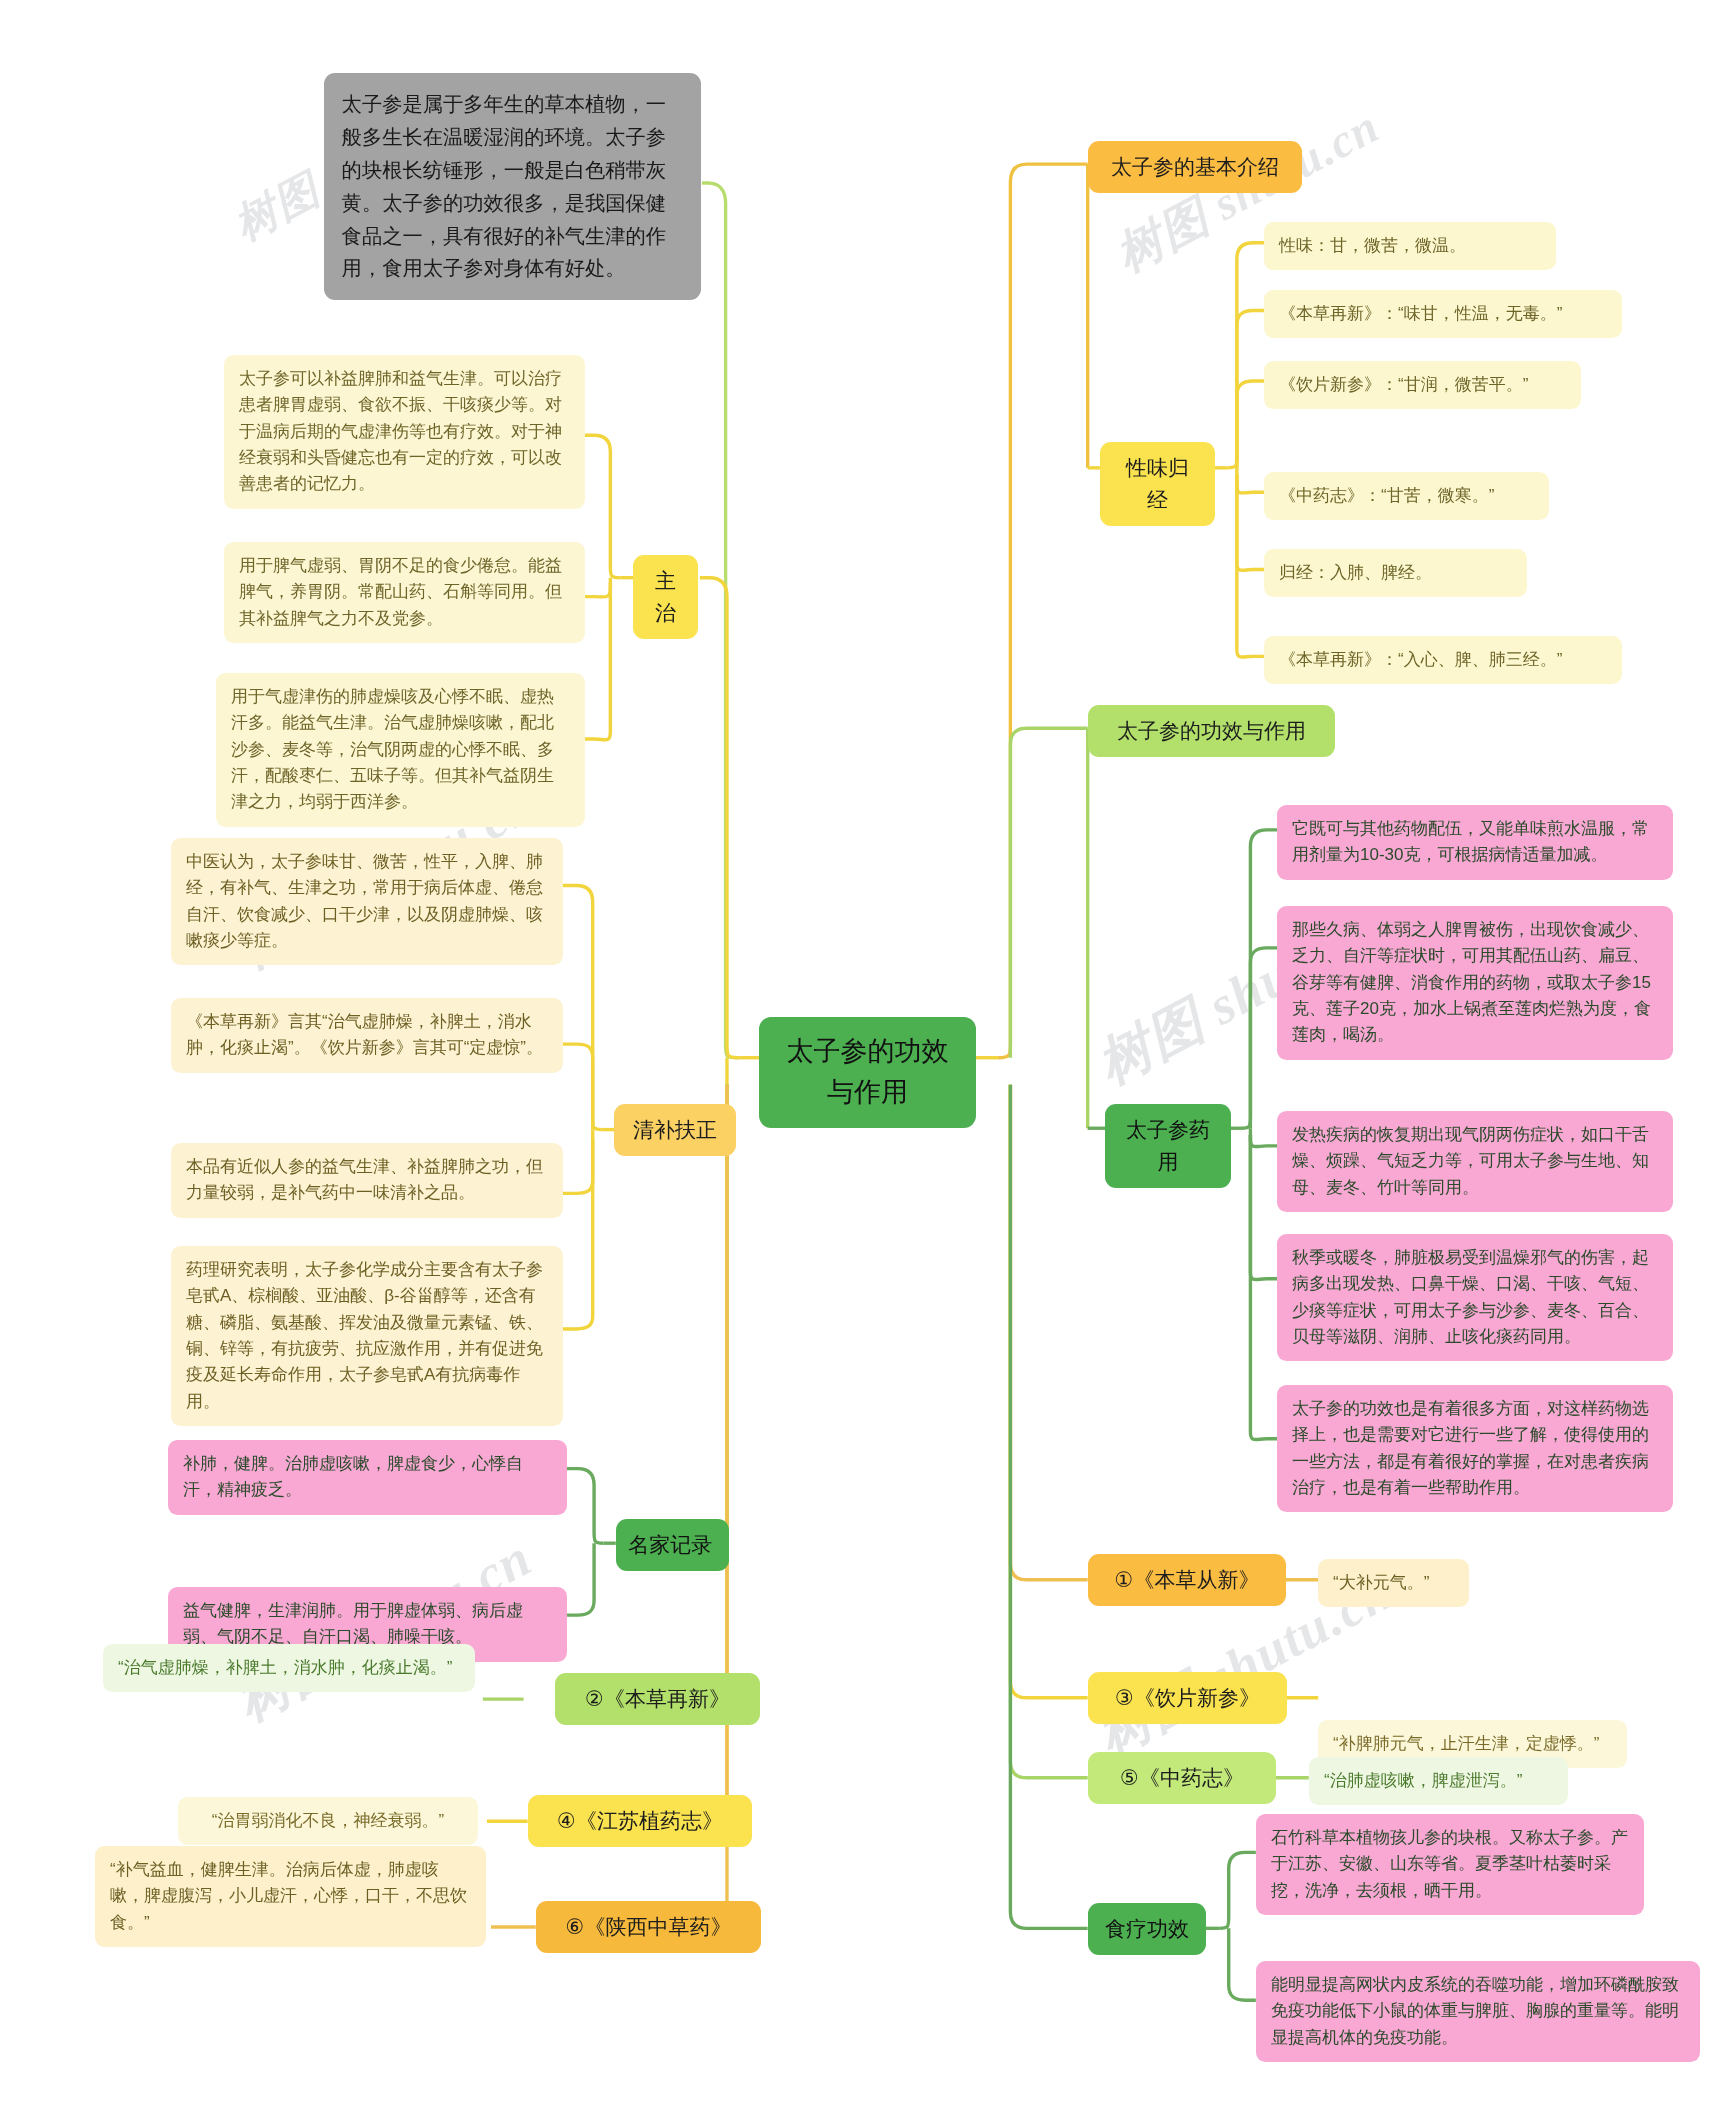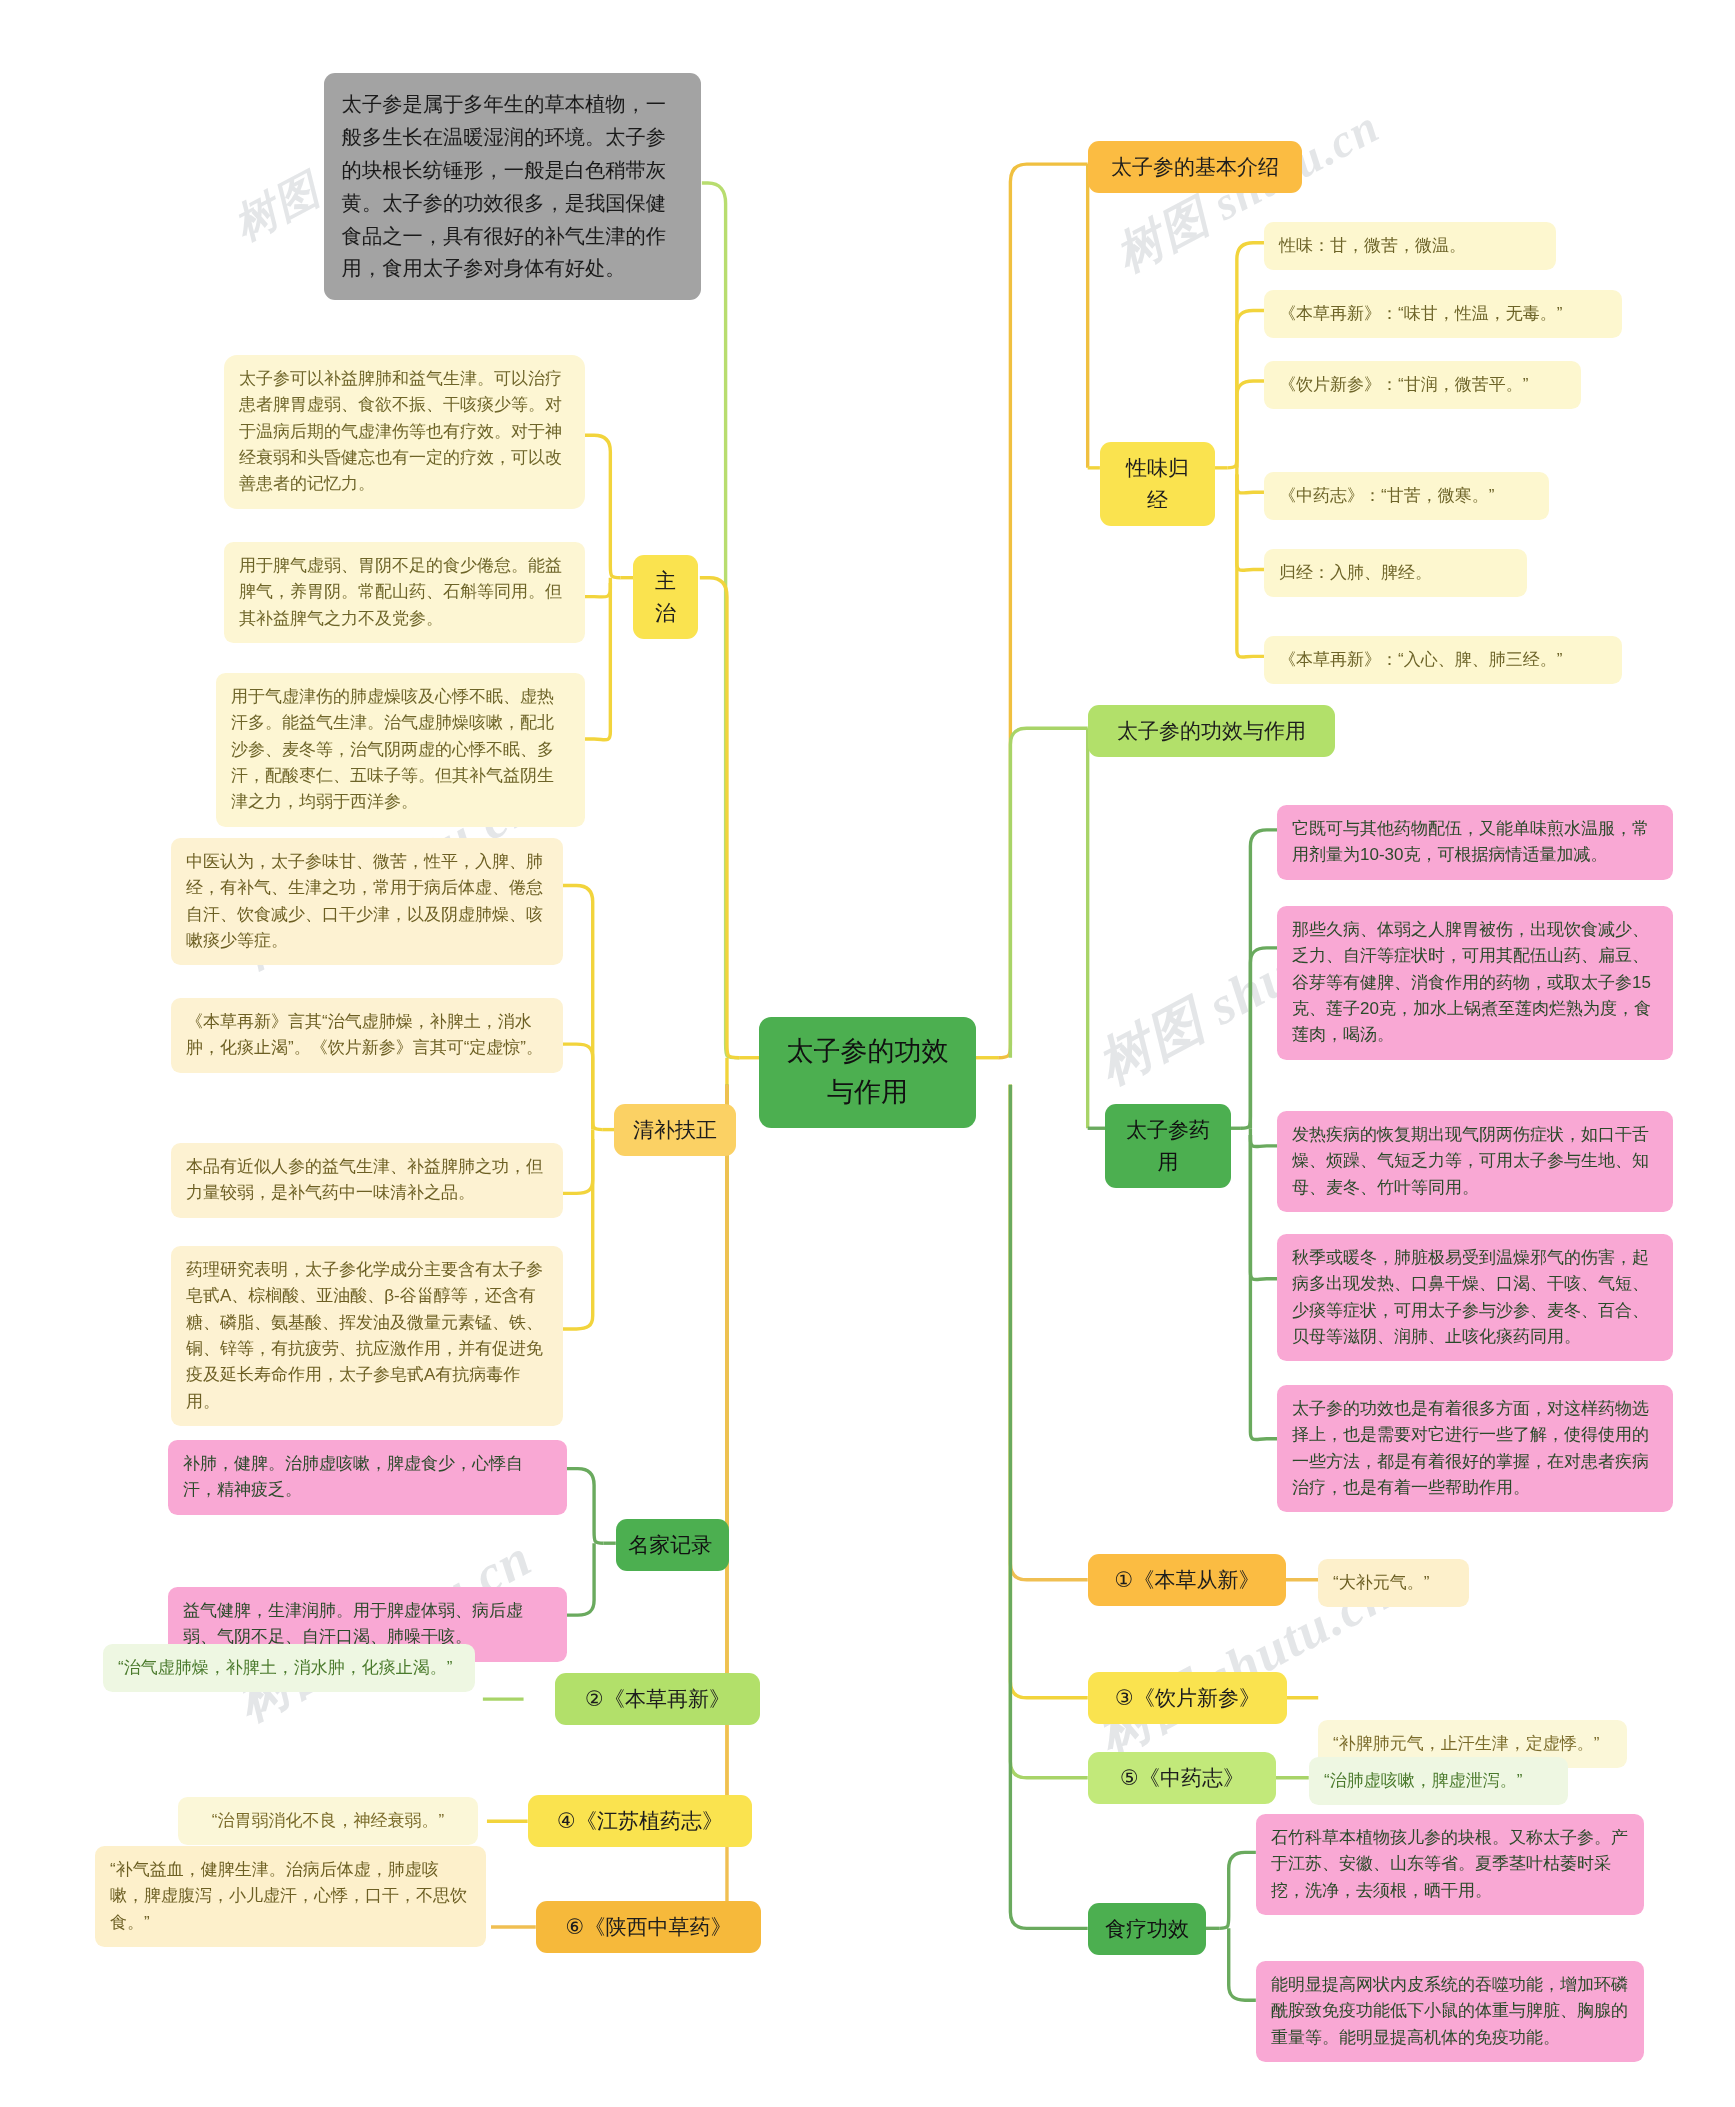--- a/index.html
+++ b/index.html
@@ -160,21 +160,21 @@
 
     <path d="M1778 2844 L1798 2844" stroke="#6aaa5e" stroke-width="5"></path>
     <path d="M1798 2844 C1812 2844 1812 2842 1812 2826 L1812 2756 C1812 2740 1820 2732 1836 2732 L1852 2732" stroke="#6aaa5e" stroke-width="5"></path>
     <path d="M1812 2844 L1812 2928 C1812 2944 1820 2950 1836 2950 L1852 2950" stroke="#6aaa5e" stroke-width="5"></path>
   </svg>
 
   <div class="node intro" style="left:324px; top:73px; width:377px;">太子参是属于多年生的草本植物，一般多生长在温暖湿润的环境。太子参的块根长纺锤形，一般是白色稍带灰黄。太子参的功效很多，是我国保健食品之一，具有很好的补气生津的作用，食用太子参对身体有好处。</div>
 
   <div class="node branch br-yellow" style="left:633px; top:555px; width:65px;">主治</div>
 
-  <div class="node leaf bg-lightyellow" style="left:224px; top:355px; width:361px;border-radius:13px;">太子参可以补益脾肺和益气生津。可以治疗患者脾胃虚弱、食欲不振、干咳痰少等。对于温病后期的气虚津伤等也有疗效。对于神经衰弱和头昏健忘也有一定的疗效，可以改善患者的记忆力。</div>
+  <div class="node leaf bg-lightyellow" style="left:224px; top:355px; width:361px;">太子参可以补益脾肺和益气生津。可以治疗患者脾胃虚弱、食欲不振、干咳痰少等。对于温病后期的气虚津伤等也有疗效。对于神经衰弱和头昏健忘也有一定的疗效，可以改善患者的记忆力。</div>
   <div class="node leaf bg-lightyellow" style="left:224px; top:542px; width:361px;">用于脾气虚弱、胃阴不足的食少倦怠。能益脾气，养胃阴。常配山药、石斛等同用。但其补益脾气之力不及党参。</div>
   <div class="node leaf bg-lightyellow" style="left:216px; top:673px; width:369px;">用于气虚津伤的肺虚燥咳及心悸不眠、虚热汗多。能益气生津。治气虚肺燥咳嗽，配北沙参、麦冬等，治气阴两虚的心悸不眠、多汗，配酸枣仁、五味子等。但其补气益阴生津之力，均弱于西洋参。</div>
 
   <div class="node branch br-gold" style="left:614px; top:1104px; width:122px;">清补扶正</div>
 
   <div class="node leaf bg-cream" style="left:171px; top:838px; width:392px;">中医认为，太子参味甘、微苦，性平，入脾、肺经，有补气、生津之功，常用于病后体虚、倦怠自汗、饮食减少、口干少津，以及阴虚肺燥、咳嗽痰少等症。</div>
   <div class="node leaf bg-cream" style="left:171px; top:998px; width:392px;">《本草再新》言其“治气虚肺燥，补脾土，消水肿，化痰止渴”。《饮片新参》言其可“定虚惊”。</div>
   <div class="node leaf bg-cream" style="left:171px; top:1143px; width:392px;">本品有近似人参的益气生津、补益脾肺之功，但力量较弱，是补气药中一味清补之品。</div>
   <div class="node leaf bg-cream" style="left:171px; top:1246px; width:392px;">药理研究表明，太子参化学成分主要含有太子参皂甙A、棕榈酸、亚油酸、β-谷甾醇等，还含有糖、磷脂、氨基酸、挥发油及微量元素锰、铁、铜、锌等，有抗疲劳、抗应激作用，并有促进免疫及延长寿命作用，太子参皂甙A有抗病毒作用。</div>
 
@@ -220,16 +220,16 @@
 
   <div class="node branch br-yellow" style="left:1088px; top:1672px; width:199px;">③《饮片新参》</div>
   <div class="node leaf bg-verylightyellow" style="left:1318px; top:1676px; width:309px;margin-top:44px;">“补脾肺元气，止汗生津，定虚悸。”</div>
 
   <div class="node branch br-lime2" style="left:1088px; top:1752px; width:188px;">⑤《中药志》</div>
   <div class="node leaf bg-palegreen2" style="left:1309px; top:1757px; width:259px;">“治肺虚咳嗽，脾虚泄泻。”</div>
 
   <div class="node branch br-green" style="left:1088px; top:1903px; width:118px;">食疗功效</div>
 
   <div class="node leaf bg-lightgreen" style="left:1256px; top:1814px; width:388px;">石竹科草本植物孩儿参的块根。又称太子参。产于江苏、安徽、山东等省。夏季茎叶枯萎时采挖，洗净，去须根，晒干用。</div>
-  <div class="node leaf bg-lightgreen" style="left:1256px; top:1961px; width:388px;">能明显提高网状内皮系统的吞噬功能，增加环磷酰胺致免疫功能低下小鼠的体重与脾脏、胸腺的重量等。能明显提高机体的免疫功能。</div>
+  <div class="node leaf bg-lightgreen" style="left:1256px; top:1961px; width:444px;">能明显提高网状内皮系统的吞噬功能，增加环磷酰胺致免疫功能低下小鼠的体重与脾脏、胸腺的重量等。能明显提高机体的免疫功能。</div>
 
 </div>
 
 
 </body></html>

